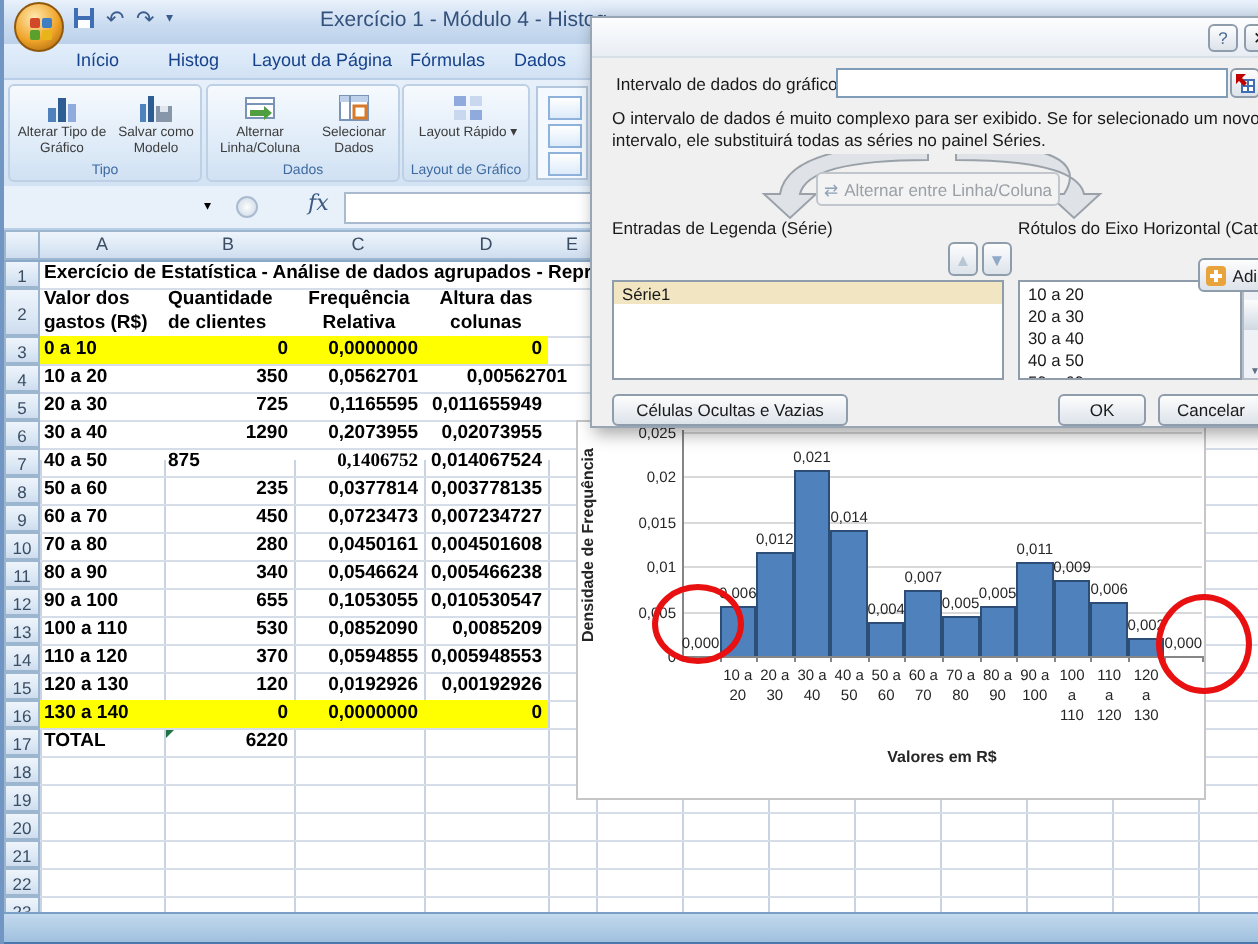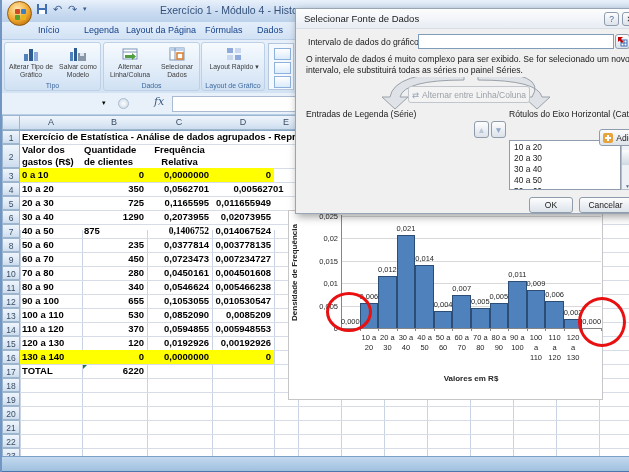--- a/index.html
+++ b/index.html
@@ -170,20 +170,22 @@
       <div class="a" style="left: 0px; top: 15px; width: 629px; height: 1px; background: rgb(138, 168, 200);"></div>
       <div class="a hl" style="left: 18px; top: 53px; width: 254px; height: 14px;"></div>
       <div class="a hl" style="left: 18px; top: 235px; width: 254px; height: 14px;"></div>
       <div class="a cell" style="left: 20px; top: 15px; height: 14px; line-height: 14px;">Exercício de Estatística - Análise de dados agrupados - Represen</div>
       <div class="a cell" style="left: 20px; top: 29px; line-height: 11.5px; white-space: pre-line;">Valor dos
 gastos (R$)</div>
       <div class="a cell" style="left: 145px; top: 29px; width: 65px; text-align: center; line-height: 11.5px; white-space: pre-line;">Frequência
 Relativa</div>
       <div class="a cell" style="left: 82px; top: 29px; line-height: 11.5px; white-space: pre-line;">Quantidade
 de clientes</div>
+      <div class="a cell" style="left: 210px; top: 29px; width: 62px; text-align: center; line-height: 11.5px; white-space: pre-line;">Altura das
+colunas</div>
       <div class="a cell" style="left: 20px; top: 53px; height: 14px; line-height: 14px;">0 a 10</div>
       <div class="a cell" style="left: 82px; top: 53px; width: 60px; height: 14px; line-height: 14px; text-align: right;">0</div>
       <div class="a cell" style="left: 147px; top: 53px; width: 60px; height: 14px; line-height: 14px; text-align: right;">0,0000000</div>
       <div class="a cell" style="left: 212px; top: 53px; width: 57px; height: 14px; line-height: 14px; text-align: right;">0</div>
       <div class="a cell" style="left: 20px; top: 67px; height: 14px; line-height: 14px;">10 a 20</div>
       <div class="a cell" style="left: 82px; top: 67px; width: 60px; height: 14px; line-height: 14px; text-align: right;">350</div>
       <div class="a cell" style="left: 147px; top: 67px; width: 60px; height: 14px; line-height: 14px; text-align: right;">0,0562701</div>
       <div class="a cell" style="left: 228px; top: 67px; width: 57px; height: 14px; line-height: 14px; text-align: center;">0,00562701</div>
       <div class="a cell" style="left: 20px; top: 81px; height: 14px; line-height: 14px;">20 a 30</div>
       <div class="a cell" style="left: 82px; top: 81px; width: 60px; height: 14px; line-height: 14px; text-align: right;">725</div>
@@ -321,21 +323,20 @@
 130</div>
       <div class="a dlab" style="left: 287.7px; top: 106px;">0,000</div>
       <div class="a" style="left: 122px; top: 163px; width: 120px; text-align: center; font-size: 8px; font-weight: bold; color: rgb(38, 38, 38);">Valores em R$</div>
       <div class="a" style="left: -50px; top: 57px; width: 110px; text-align: center; font-size: 8px; font-weight: bold; color: rgb(38, 38, 38); transform: rotate(-90deg);">Densidade de Frequência</div>
     </div>
   <div class="a redcircle" style="left:324px;top:292px;width:46px;height:40px"></div>
   <div class="a redcircle" style="left:576px;top:297px;width:48px;height:50px"></div>
 
   <div id="dlg" class="a">
     <div class="a dtitle"></div>
-    <div class="a" style="left:8px;top:4px;font-size:9.5px">Selecionar Fonte de Dados</div>
     <div class="a wbtn" style="left:308px;top:3px;width:15px;height:14px;color:#4a6b96">?</div>
     <div class="a wbtn" style="left:326px;top:3px;width:16px;height:14px">✕</div>
 
     <div class="a" style="left:12px;top:28px">Intervalo de dados do gráfico:</div>
     <div class="a inp" style="left:122px;top:25px;width:196px;height:15px"><span></span></div>
     <div class="a wbtn" style="left:319px;top:25px;width:15px;height:15px">
         <svg width="11" height="11" viewBox="0 0 11 11">
           <rect x="4" y="4" width="6" height="6" fill="#fff" stroke="#3f6eb5"></rect>
           <line x1="4" y1="7" x2="10" y2="7" stroke="#3f6eb5"></line>
           <line x1="7" y1="4" x2="7" y2="10" stroke="#3f6eb5"></line>
@@ -364,33 +365,37 @@
               <path d="M4 2 h2 v2 h2 v2 h-2 v2 h-2 v-2 h-2 v-2 h2 z" fill="#fff"></path>
             </svg>
           </div>
           <div class="a" style="position: static;">Adicionar</div>
         </div>
       </div>
     <div class="a wbtn" style="left:178px;top:112px;width:15px;height:17px;color:#b9c6d4">▲</div>
     <div class="a wbtn" style="left:195px;top:112px;width:15px;height:17px;color:#8fa9c9">▼</div>
     <div id="catToolbar"></div>
 
+    <div id="legendList" class="a dlist" style="left:10px;top:131px;width:196px;height:50px">
+        <div class="a dlitem" style="position: relative; top: 0px; background: rgb(241, 229, 194);">Série1</div>
+      </div>
     <div id="catList" class="a dlist" style="left:213px;top:131px;width:112px;height:50px">
         <div class="a dlitem" style="position: relative;">10 a 20</div>
         <div class="a dlitem" style="position: relative;">20 a 30</div>
         <div class="a dlitem" style="position: relative;">30 a 40</div>
         <div class="a dlitem" style="position: relative;">40 a 50</div>
         <div class="a dlitem" style="position: relative;">50 a 60</div>
       </div>
     <div class="a" style="left:325px;top:131px;width:11px;height:50px;background:#eef1f5;border:1px solid #b4bec9">
       <div class="a" style="left:1px;top:0;width:9px;font-size:5px;text-align:center;color:#5f6f82">▲</div>
       <div class="a" style="left:0;top:9px;width:9px;height:15px;background:linear-gradient(#fdfdfd,#cfd8e2);border:1px solid #9fad Bc0"></div>
       <div class="a" style="left:1px;bottom:0;width:9px;font-size:5px;text-align:center;color:#5f6f82">▼</div>
     </div>
 
+    <div class="a wbtn" style="left:10px;top:188px;width:118px;height:16px">Células Ocultas e Vazias</div>
     <div class="a wbtn" style="left:233px;top:188px;width:44px;height:16px">OK</div>
     <div class="a wbtn" style="left:283px;top:188px;width:53px;height:16px">Cancelar</div>
   </div>
 
   <div class="a tstrip"></div>
   <div class="navg a" style="left:4px">❘◄</div>
   <div class="navg a" style="left:16px">◄</div>
   <div class="navg a" style="left:27px">►</div>
   <div class="navg a" style="left:38px">►❘</div>
   <div id="sheetTabs"></div>
@@ -403,21 +408,21 @@
   <div class="navg a" style="left:324px;top:459px">◄</div>
   <div class="a" style="left:334px;top:457px;width:284px;height:13px;background:#dce8f4;border:1px solid #a9c0d8">
     <div class="a" style="left:2px;top:1px;width:150px;height:9px;background:linear-gradient(#f6fafd,#cfdded);border:1px solid #8fa8c4;border-radius:2px">
       <span class="a" style="left:68px;top:1px;font-size:6px;color:#8fa8c4">∷</span>
     </div>
   </div>
   <div class="navg a" style="left:620px;top:459px">►</div>
   <div class="a statbar"></div>
 
 <div class="a rtab" style="left: 36px;">Início</div>
-    <div class="a rtab" style="left: 82px;">Legenda</div>
+    <div class="a rtab" style="left: 82px;">Histog</div>
     <div class="a rtab" style="left: 124px;">Layout da Página</div>
     <div class="a rtab" style="left: 203px;">Fórmulas</div>
     <div class="a rtab" style="left: 255px;">Dados</div>
     <div class="a rgroup" style="left: 2px; width: 97px;">
       <div class="a rgbtn" style="left: 3px; width: 46px;">
         <div class="a" style="position: static; margin: 2px auto 1px; width: 18px; height: 16px;">
           <svg width="18" height="16">
             <rect x="2" y="8" width="4" height="7" fill="#4f81bd"></rect>
             <rect x="7" y="3" width="4" height="12" fill="#2e5d93"></rect>
             <rect x="12" y="6" width="4" height="9" fill="#8faadc"></rect>

